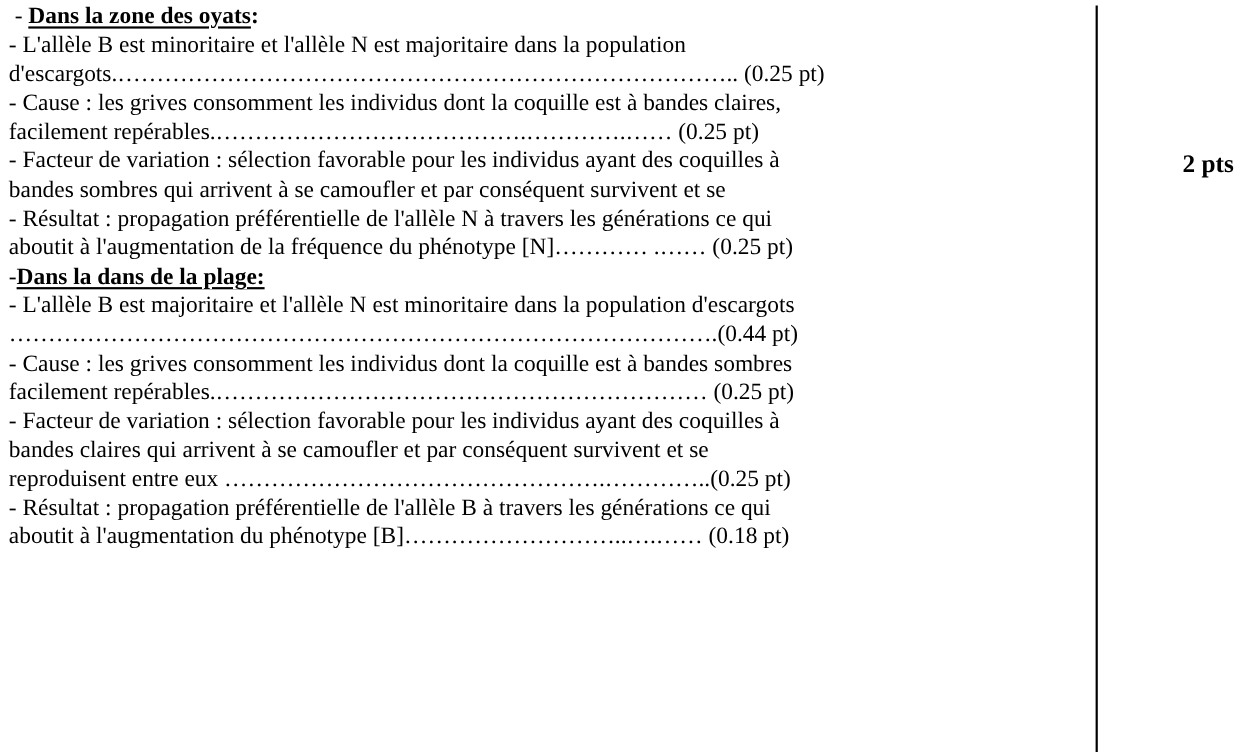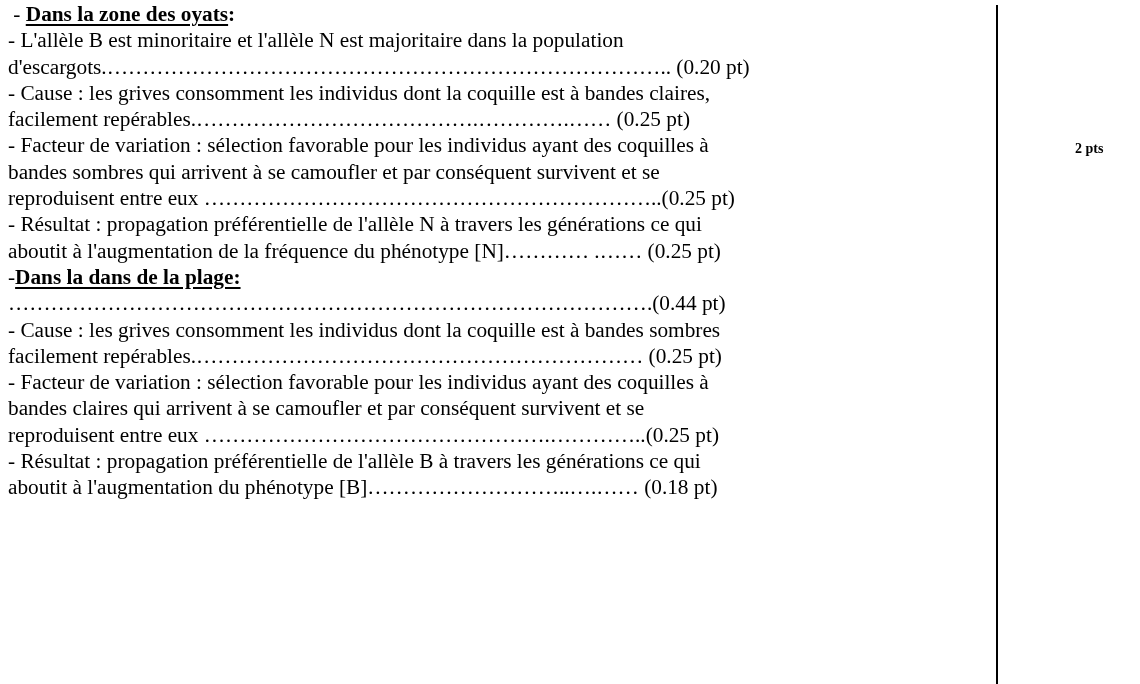--- a/index.html
+++ b/index.html
@@ -42,48 +42,48 @@
     left: 996px;
     top: 5px;
     width: 2px;
     height: 679px;
     background: #000000;
   }
   .points {
     position: absolute;
     left: 1075px;
     top: 136px;
-    font-size: 14px;
+    font-size: 23px;
     font-weight: bold;
     line-height: 26px;
   }
 </style>
 </head>
 <body>
 
 <div class="content">
 
   <div class="line">
     <span style="white-space:pre"> - </span><span class="bold u">Dans la zone des oyats</span><span class="bold">:</span>
   </div>
 
   <div class="line">- L'allèle B est minoritaire et l'allèle N est majoritaire dans la population</div>
-  <div class="line">d'escargots.…………………………………………………………………….. (0.20 pt)</div>
+  <div class="line">d'escargots.…………………………………………………………………….. (0.25 pt)</div>
   <div class="line">- Cause : les grives consomment les individus dont la coquille est à bandes claires,</div>
   <div class="line">facilement repérables.………………………………….………….…… (0.25 pt)</div>
   <div class="line">- Facteur de variation : sélection favorable pour les individus ayant des coquilles à</div>
   <div class="line">bandes sombres qui arrivent à se camoufler et par conséquent  survivent et se</div>
-  <div class="line">reproduisent entre eux ………………………………………………………..(0.25 pt)</div>
   <div class="line">- Résultat : propagation préférentielle de l'allèle N à travers les générations ce qui</div>
   <div class="line">aboutit à l'augmentation de la fréquence du phénotype [N]………… .…… (0.25 pt)</div>
 
   <div class="line">
     <span>-</span><span class="bold u">Dans la dans de la plage:</span>
   </div>
 
+  <div class="line">- L'allèle B est majoritaire et l'allèle N  est minoritaire dans la population d'escargots</div>
   <div class="line">……………………………………………………………………………….(0.44 pt)</div>
   <div class="line">- Cause : les grives consomment les individus dont la coquille est à bandes sombres</div>
   <div class="line">facilement repérables.……………………………………………………… (0.25 pt)</div>
   <div class="line">- Facteur de variation : sélection favorable pour les individus ayant des coquilles à</div>
   <div class="line">bandes claires qui  arrivent à se camoufler et par conséquent  survivent et se</div>
   <div class="line">reproduisent entre eux ………………………………………….…………..(0.25 pt)</div>
   <div class="line">- Résultat : propagation préférentielle de l'allèle B à travers les générations ce qui</div>
   <div class="line">aboutit à l'augmentation du phénotype [B]………………………..….…… (0.18 pt)</div>
 </div>
 

